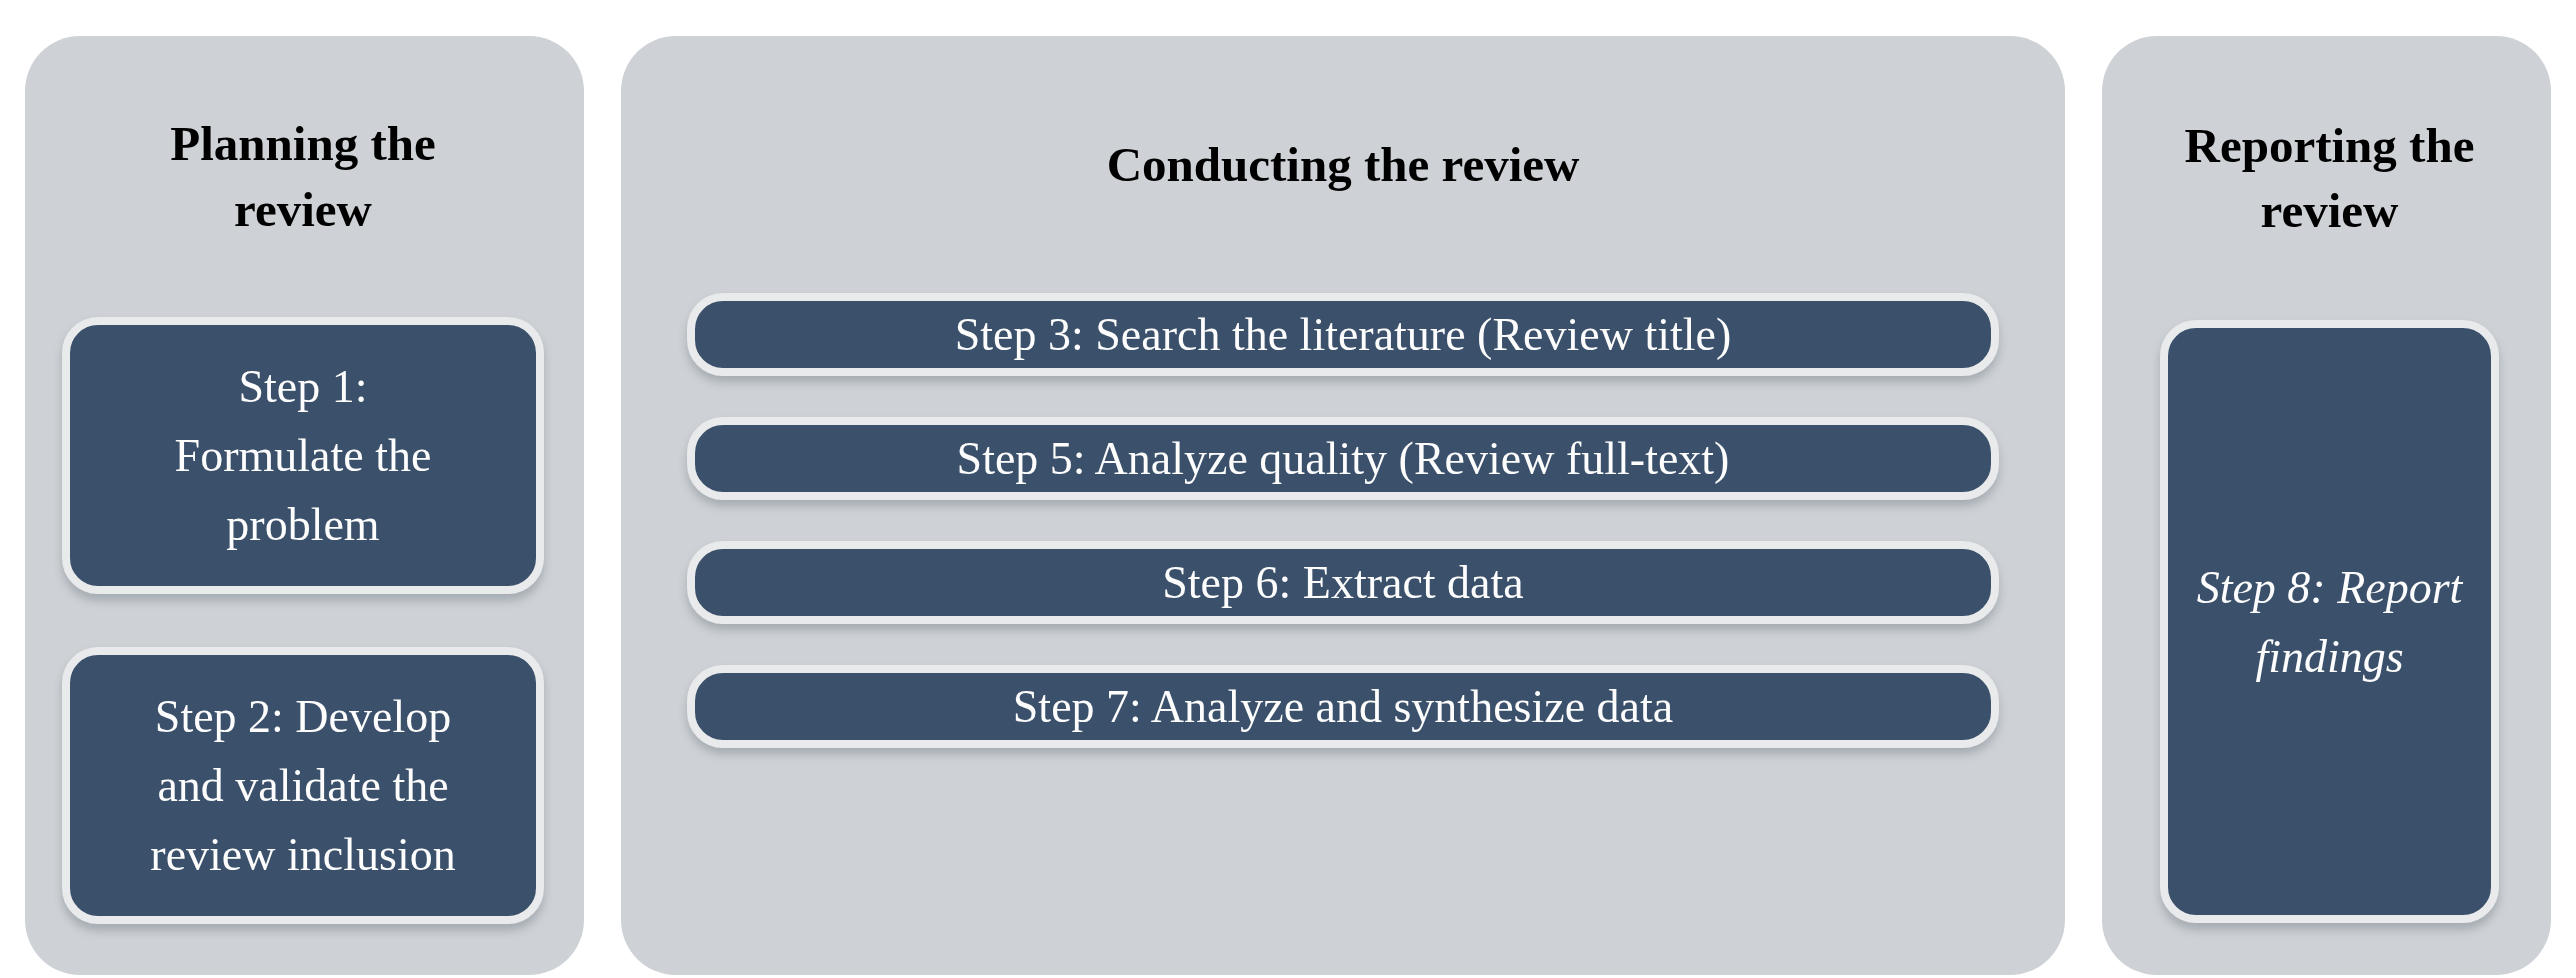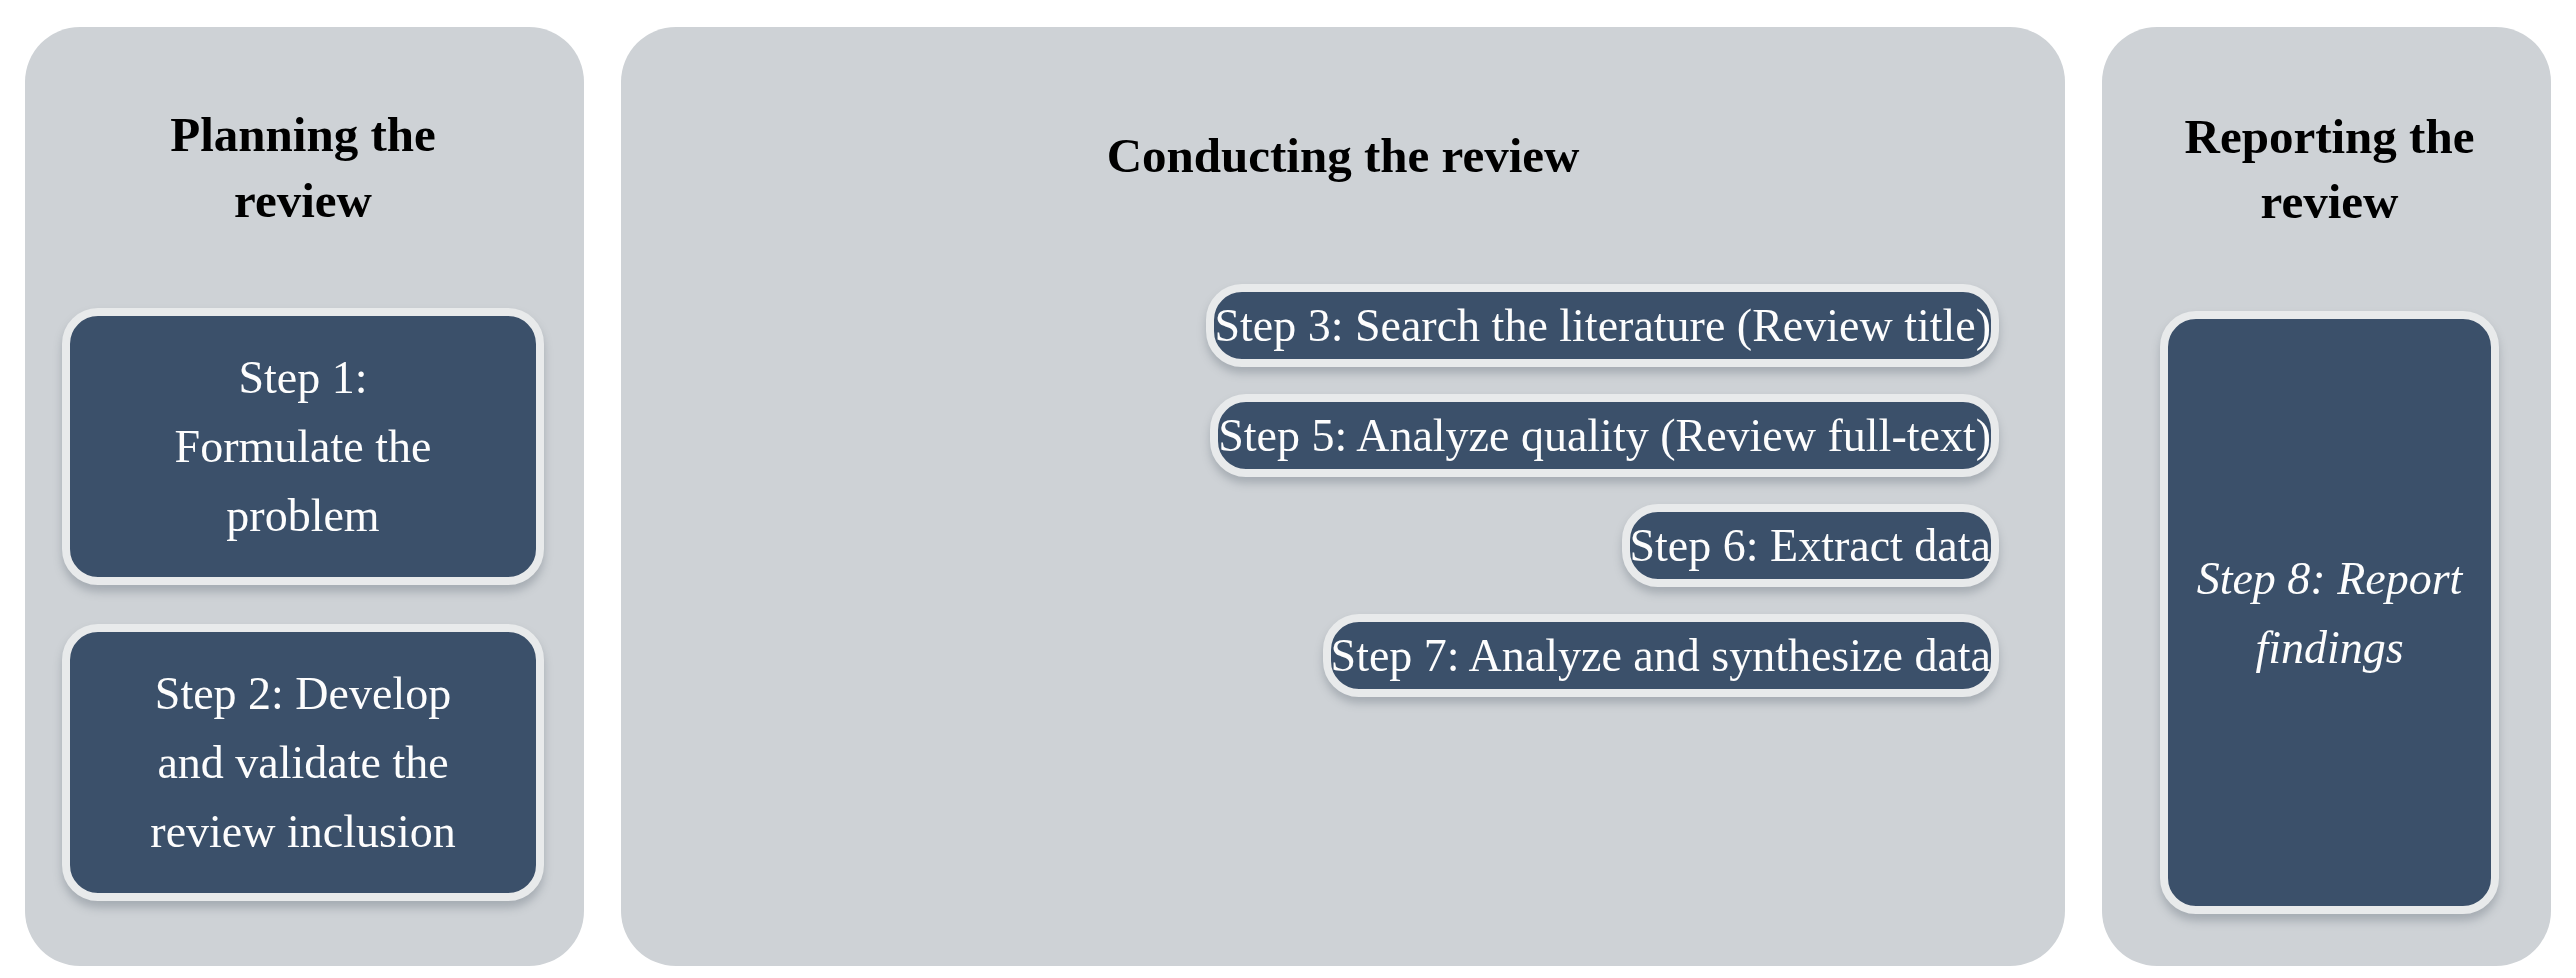--- a/index.html
+++ b/index.html
@@ -4,21 +4,21 @@
 <style>
   html, body {
     margin: 0;
     padding: 0;
     background: #ffffff;
   }
   .figure {
     width: 2576px;
     height: 978px;
     box-sizing: border-box;
-    padding: 27px 25px;
+    padding: 36px 25px;
     display: flex;
     gap: 37px;
     background: var(--page-bg, #ffffff);
     font-family: "Liberation Serif", "DejaVu Serif", serif;
   }
   .panel {
     background: var(--panel-bg, #ced2d6);
     border-radius: 55px;
     height: 939px;
     box-sizing: border-box;
@@ -41,22 +41,22 @@
     white-space: pre-line;
   }
   .panel-planning   .panel-title { height: 281px; }
   .panel-conducting .panel-title { height: 257px; }
   .panel-reporting  .panel-title { height: 284px; }
 
   .steps {
     display: flex;
     flex-direction: column;
   }
-  .steps-planning   { gap: 39px; }
-  .steps-conducting { gap: 27px; align-items: flex-end; }
+  .steps-planning   { gap: 53px; }
+  .steps-conducting { gap: 41px; }
   .steps-reporting  { gap: 0; font-style: italic; }
 
   .step-box {
     background: var(--step-box-bg, #3b506a);
     border: 8px solid var(--step-box-border, #e8eaeb);
     border-radius: 36px;
     box-sizing: border-box;
     display: flex;
     align-items: center;
     justify-content: center;

